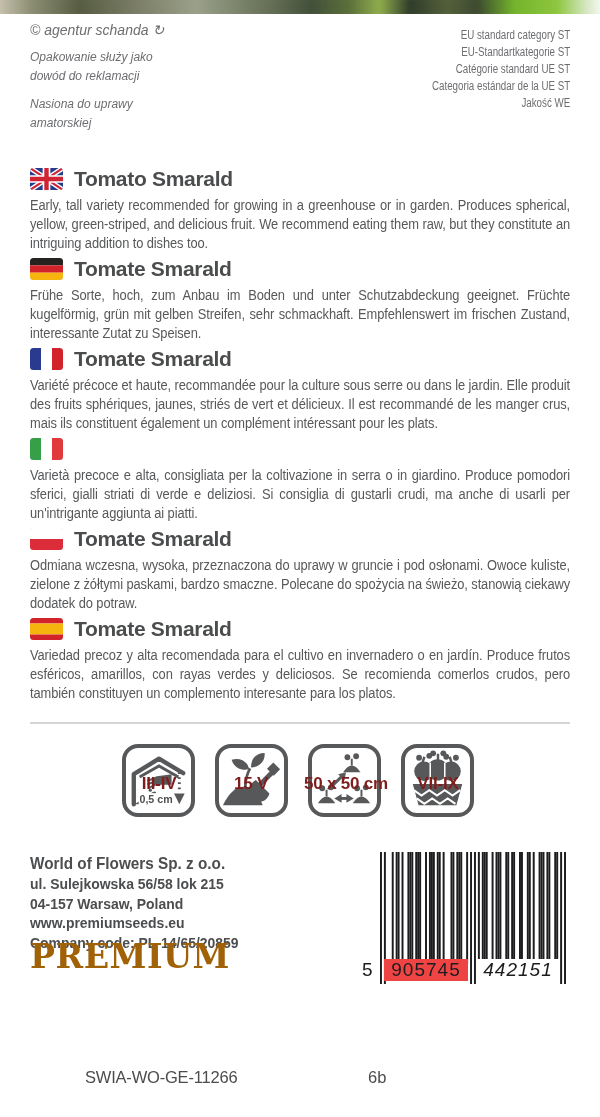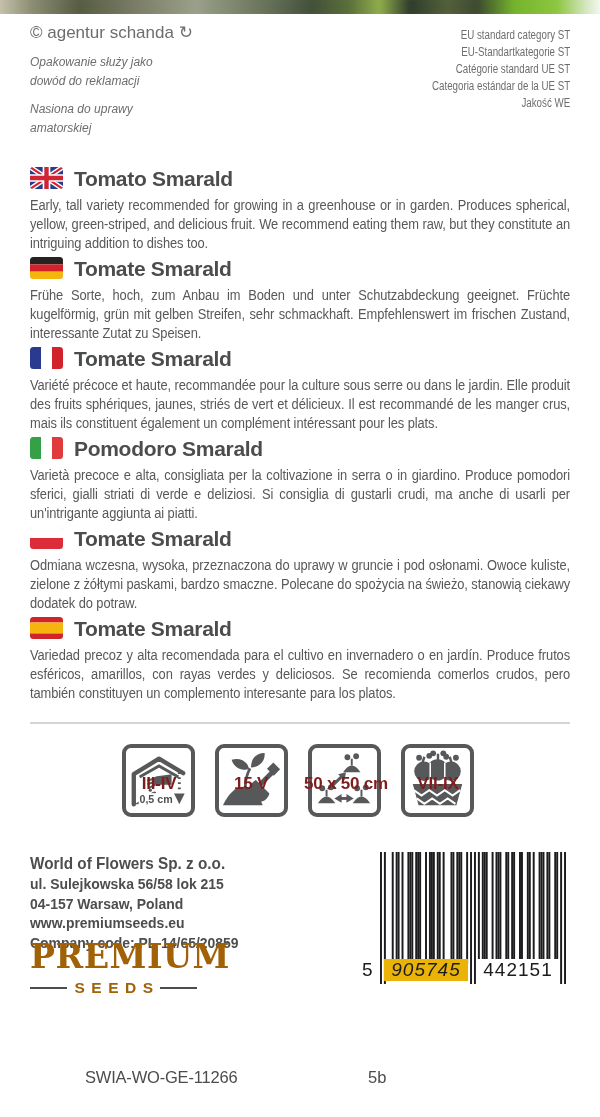--- a/index.html
+++ b/index.html
@@ -6,44 +6,44 @@
   .page{position:relative;width:600px;height:1117px;background:#fff;overflow:hidden;
         font-family:"Liberation Sans",sans-serif;color:#57585a;}
   
   .photo-strip{position:absolute;top:0;left:0;width:600px;height:14px;overflow:hidden;}
   .photo-strip .ph{position:absolute;top:-4px;left:-6px;width:612px;height:22px;filter:blur(2px);
     background:linear-gradient(90deg,#cfcab6 0%,#8d8f74 6%,#565c42 14%,#7e8069 24%,#9aa089 33%,
       #6a745a 44%,#42503a 52%,#5b6f3a 58%,#8fae4c 63%,#2f3c2b 68%,#54603a 74%,#3d4a30 79%,
       #74b42c 85%,#8dc63f 92%,#d9e8c8 97%,#ffffff 100%);}
   
   .meta-left{position:absolute;left:30px;top:22px;width:180px;color:#6c6d70;}
-  .copyright{font-size:17px;margin-bottom:10px;white-space:nowrap;}
+  .copyright{font-style:italic;font-size:14px;margin-bottom:10px;white-space:nowrap;}
   .notice{font-style:italic;font-size:12px;line-height:19px;width:160px;margin-bottom:9px;}
   .standards{position:absolute;right:30px;top:27px;text-align:right;color:#6c6d70;
     font-size:12.5px;line-height:17px;transform:scaleX(.78);transform-origin:100% 0;white-space:nowrap;}
   
   .species-row{position:absolute;left:30px;top:136px;width:540px;display:flex;align-items:center;gap:12px;}
   .rule{height:3px;background:#58595b;}
   .rule.short{width:46px;}
   .rule.long{flex:1;}
   .species{font-size:20px;font-weight:bold;font-style:italic;color:#4b4c4d;white-space:nowrap;letter-spacing:-0.2px;}
   
   .lang-section{position:absolute;left:30px;width:540px;}
-  .section-head{display:flex;align-items:flex-start;gap:11px;height:24px;}
+  .section-head{display:flex;align-items:center;gap:11px;height:24px;}
   .flag{width:33px;height:22px;border-radius:3.5px;overflow:hidden;flex:0 0 auto;
         box-shadow:inset 0 0 0 1px rgba(0,0,0,.18);position:relative;}
   .flag svg{display:block;width:100%;height:100%;}
   .section-title{font-size:21px;font-weight:bold;color:#4b4c4d;letter-spacing:-0.3px;white-space:nowrap;}
   .section-body{margin-top:5px;font-size:14px;line-height:19px;color:#57585a;text-align:justify;
     width:587px;transform:scaleX(.92);transform-origin:0 0;letter-spacing:-0.1px;}
   
   .sep{position:absolute;left:30px;top:722px;width:540px;height:1.5px;background:#d4d5d6;}
   
   .icon-box{position:absolute;top:744px;width:73px;height:73px;border:4px solid #57585a;
-    border-radius:9px;box-sizing:border-box;background:#fff;}
+    border-radius:16px;box-sizing:border-box;background:#fff;}
   .icon-box svg{display:block;width:63px;height:63px;margin:1px;}
   .icon-label{position:absolute;top:774px;width:110px;text-align:center;font-weight:bold;
     font-size:17px;color:#7f1d1d;letter-spacing:-0.2px;}
   .ic{fill:#57585a;}
   .ics{stroke:#57585a;fill:none;}
   
   .address{position:absolute;left:30px;top:853px;width:240px;transform:scaleX(.9);
     transform-origin:0 0;color:#4c4d4f;font-weight:bold;}
   .addr-name{font-size:17px;line-height:21px;}
   .addr-line{font-size:15.5px;line-height:19.5px;}
@@ -54,22 +54,22 @@
   .seeds-row{display:flex;align-items:center;width:168px;margin-top:3px;}
   .logo-rule{flex:1;height:2.5px;background:#4c4d4f;}
   .logo-seeds{font-size:15.5px;font-weight:bold;letter-spacing:6.5px;margin:0 0 0 7px;text-indent:0;}
   .logo-seeds-pad{margin-right:1px;}
   
   .barcode{position:absolute;left:360px;top:852px;width:210px;height:140px;}
   .barcode svg{position:absolute;left:20px;top:0;width:186px;height:132px;}
   .bc-digits{position:absolute;top:107px;left:0;width:210px;height:24px;
     font-size:19px;color:#1c1c1e;letter-spacing:1px;}
   .bc-first{position:absolute;left:2px;top:0;}
-  .bc-left{position:absolute;left:24px;width:84px;text-align:center;top:0;background:#eab308;font-style:italic;}
-  .bc-right{position:absolute;left:116px;width:84px;text-align:center;top:0;background:#fff;}
+  .bc-left{position:absolute;left:24px;width:84px;text-align:center;top:0;background:#ef4444;}
+  .bc-right{position:absolute;left:116px;width:84px;text-align:center;top:0;background:#fff;font-style:italic;}
   
   .footer-code{position:absolute;left:85px;top:1068px;font-size:16.5px;color:#4b4c4e;letter-spacing:-0.2px;text-align:right;}
   .footer-batch{position:absolute;left:368px;top:1068px;font-size:16.5px;color:#4b4c4e;}
   svg text{font-family:"Liberation Sans",sans-serif;}
 </style>
 </head>
 <body>
 
 <div class="page">
 
@@ -138,21 +138,20 @@
 
   <div class="lang-section" style="top:437px">
     <div class="section-head">
       <div class="flag">
         <svg viewBox="0 0 60 40" preserveAspectRatio="none">
           <rect width="20" height="40" x="0" fill="#36a048"></rect>
           <rect width="20" height="40" x="20" fill="#ffffff"></rect>
           <rect width="20" height="40" x="40" fill="#e03a3c"></rect>
         </svg>
       </div>
-      <div class="section-title">Pomodoro Smarald</div>
     </div>
     <div class="section-body">Varietà precoce e alta, consigliata per la coltivazione in serra o in giardino. Produce pomodori sferici, gialli striati di verde e deliziosi. Si consiglia di gustarli crudi, ma anche di usarli per un'intrigante aggiunta ai piatti.</div>
   </div>
 
   <div class="lang-section" style="top:527px">
     <div class="section-head">
       <div class="flag">
         <svg viewBox="0 0 60 40" preserveAspectRatio="none">
           <rect width="60" height="20" y="0" fill="#ffffff"></rect>
           <rect width="60" height="20" y="20" fill="#dd2c39"></rect>
@@ -263,25 +262,20 @@
   <div class="address">
     <div class="addr-name">World of Flowers Sp. z o.o.</div>
     <div class="addr-line">ul. Sulejkowska 56/58 lok 215</div>
     <div class="addr-line">04-157 Warsaw, Poland</div>
     <div class="addr-line">www.premiumseeds.eu</div>
     <div class="addr-line">Company code: PL-14/65/20859</div>
   </div>
 
   <div class="logo">
     <div class="logo-premium">PREMIUM</div>
-    <div class="seeds-row">
-      <div class="logo-rule"></div>
-      <div class="logo-seeds">SEEDS</div>
-      <div class="logo-rule logo-seeds-pad"></div>
-    </div>
   </div>
 
   <div class="barcode">
     <svg id="barcode-svg" viewBox="0 0 95 132" preserveAspectRatio="none">
         <rect x="0" y="0" width="1" height="132" fill="#1d1d1f"></rect>
         <rect x="2" y="0" width="1" height="132" fill="#1d1d1f"></rect>
         <rect x="6" y="0" width="1" height="112" fill="#1d1d1f"></rect>
         <rect x="8" y="0" width="1" height="112" fill="#1d1d1f"></rect>
         <rect x="9" y="0" width="1" height="112" fill="#1d1d1f"></rect>
         <rect x="11" y="0" width="1" height="112" fill="#1d1d1f"></rect>
@@ -334,15 +328,15 @@
         <rect x="94" y="0" width="1" height="132" fill="#1d1d1f"></rect>
       </svg>
     <div class="bc-digits">
       <span class="bc-first">5</span>
       <span class="bc-left">905745</span>
       <span class="bc-right">442151</span>
     </div>
   </div>
 
   <div class="footer-code">SWIA-WO-GE-11266</div>
-  <div class="footer-batch">5b</div>
+  <div class="footer-batch">6b</div>
 
 </div>
 
 </body></html>

